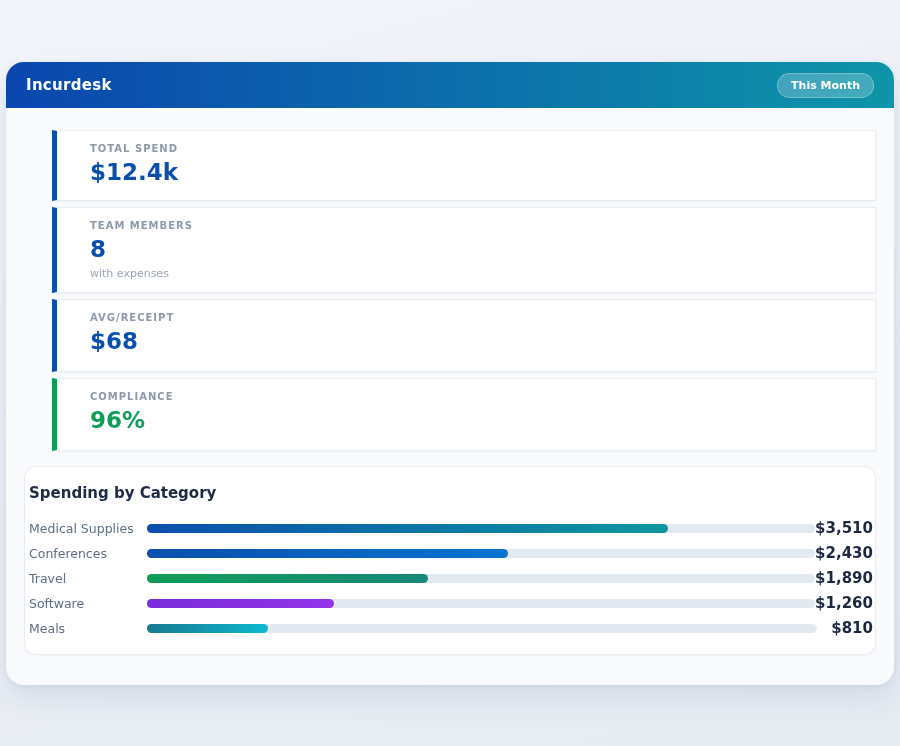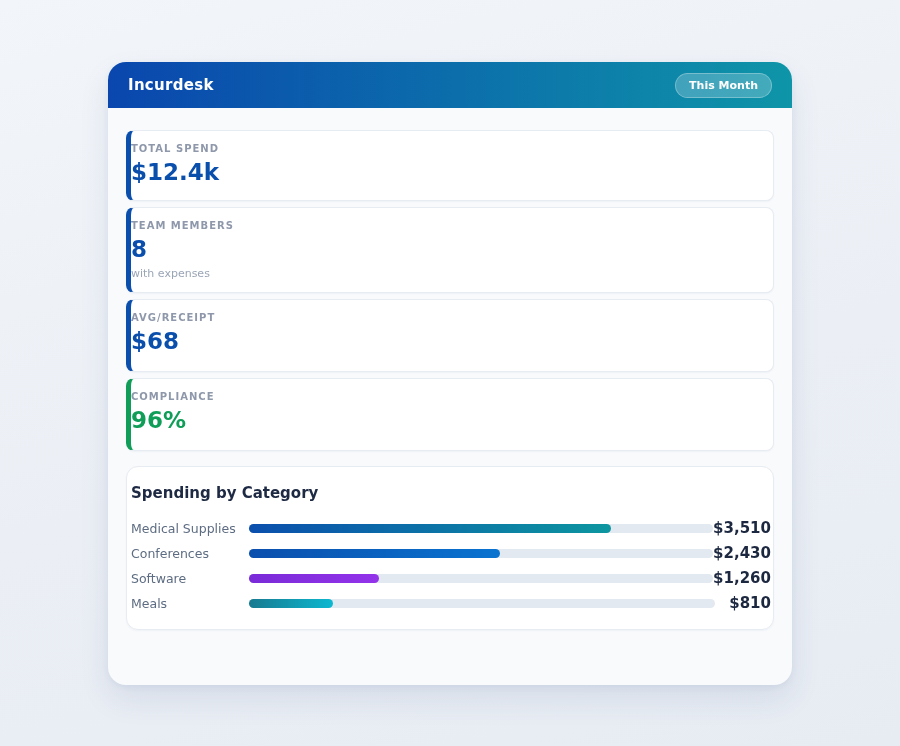--- a/index.html
+++ b/index.html
@@ -3,21 +3,21 @@
 <meta charset="utf-8">
 <style>
   * { box-sizing: border-box; margin: 0; padding: 0; }
   html, body { width: 900px; height: 746px; }
   body {
     font-family: "DejaVu Sans", "Liberation Sans", sans-serif;
     background: linear-gradient(165deg, #f2f5f9 0%, #ebeff5 55%, #e7ecf3 100%);
     overflow: hidden;
   }
   .panel {
-    width: 684px;
+    width: 888px;
     height: 623px;
     margin: 62px auto 0;
     background: #f8fafc;
     border-radius: 18px;
     box-shadow: 0 14px 30px rgba(40, 70, 130, 0.10), 0 2px 6px rgba(40,70,130,0.06);
     overflow: hidden;
   }
   .app-header {
     height: 46px;
     display: flex;
@@ -39,24 +39,25 @@
     border: 1px solid rgba(255, 255, 255, 0.28);
     padding: 5px 13px;
     border-radius: 13px;
     cursor: default;
   }
   .content { padding: 22px 18px 18px; }
   .stat-card {
     background: #ffffff;
     border: 1px solid #e7ebf2;
     border-left: 5px solid #0b4fad;
-    border-radius: 8px;
-    padding: 12px 0;
+    border-radius: 0;
+    padding: 12px 33px;
     margin-bottom: 6px;
     box-shadow: 0 1px 2px rgba(30, 50, 90, 0.04);
+    margin-left: 28px;
   }
   .stat-label {
     font-size: 10px;
     font-weight: bold;
     letter-spacing: 1px;
     color: #8e98aa;
   }
   .stat-value {
     font-size: 23px;
     font-weight: bold;
@@ -163,20 +164,27 @@
         </div>
 
         <div class="cat-row">
           <div class="cat-label">Conferences</div>
           <div class="cat-track">
             <div class="cat-fill" style="width: 54%; background: linear-gradient(90deg, rgb(11, 79, 173), rgb(10, 115, 208));"></div>
           </div>
           <div class="cat-value">$2,430</div>
         </div>
 
+        <div class="cat-row">
+          <div class="cat-label">Travel</div>
+          <div class="cat-track">
+            <div class="cat-fill" style="width: 42%; background: linear-gradient(90deg, rgb(15, 157, 88), rgb(23, 136, 120));"></div>
+          </div>
+          <div class="cat-value">$1,890</div>
+        </div>
 
         <div class="cat-row">
           <div class="cat-label">Software</div>
           <div class="cat-track">
             <div class="cat-fill" style="width: 28%; background: linear-gradient(90deg, rgb(122, 43, 216), rgb(147, 51, 234));"></div>
           </div>
           <div class="cat-value">$1,260</div>
         </div>
 
         <div class="cat-row">

